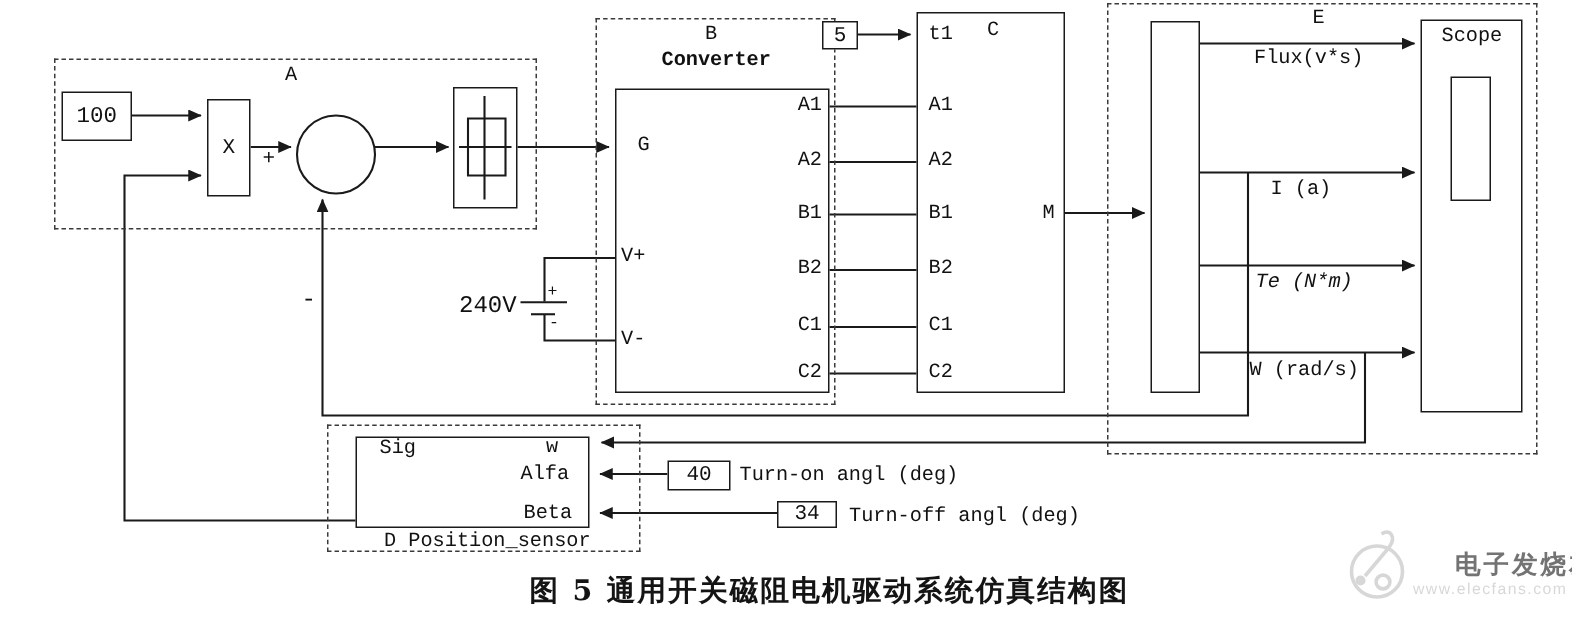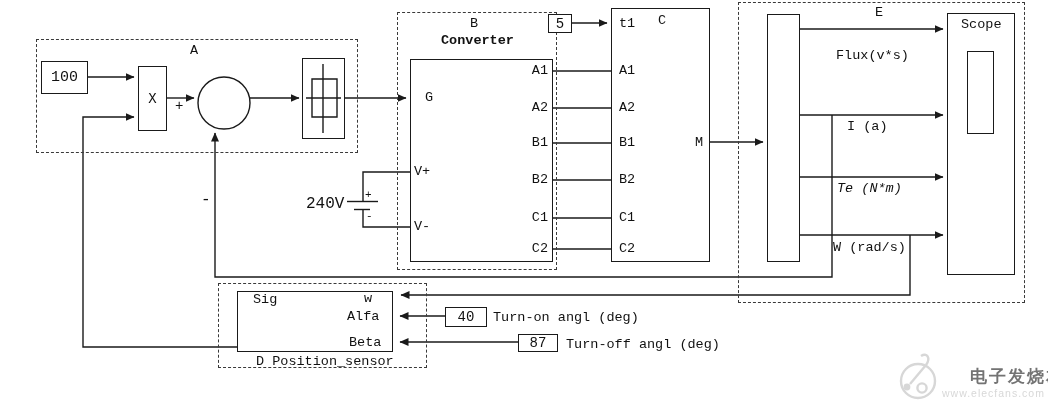--- a/index.html
+++ b/index.html
@@ -126,34 +126,35 @@
   <div class="lbl" style="left:619px;top:173px;">B2</div>
   <div class="lbl" style="left:619px;top:211px;">C1</div>
   <div class="lbl" style="left:619px;top:242px;">C2</div>
   <div class="lbl" style="left:695px;top:136px;">M</div>
 
   <div class="lbl" style="left:875px;top:6px;">E</div>
   <div class="box" style="left:767px;top:14px;width:33px;height:248px;"></div>
   <div class="box" style="left:947px;top:13px;width:68px;height:262px;"></div>
   <div class="lbl" style="left:961px;top:18px;">Scope</div>
   <div class="box" style="left:967px;top:51px;width:27px;height:83px;"></div>
-  <div class="lbl" style="left:836px;top:33px;margin-top:16px;">Flux(v*s)</div>
+  <div class="lbl" style="left:836px;top:33px;">Flux(v*s)</div>
   <div class="lbl" style="left:847px;top:120px;">I (a)</div>
   <div class="lbl" style="left:837px;top:182px;font-style:italic;">Te (N*m)</div>
   <div class="lbl" style="left:833px;top:241px;">W (rad/s)</div>
 
   <div class="box" style="left:237px;top:291px;width:156px;height:61px;"></div>
   <div class="lbl" style="left:253px;top:293px;">Sig</div>
   <div class="lbl" style="left:364px;top:292px;">w</div>
   <div class="lbl" style="left:347px;top:310px;">Alfa</div>
   <div class="lbl" style="left:349px;top:336px;">Beta</div>
   <div class="lbl" style="left:256px;top:355px;">D Position_sensor</div>
 
   <div class="valbox" style="left:445px;top:307px;width:42px;height:20px;">40</div>
   <div class="lbl" style="left:493px;top:311px;">Turn-on angl (deg)</div>
-  <div class="valbox" style="left:518px;top:334px;width:40px;height:18px;">87</div>
+  <div class="valbox" style="left:518px;top:334px;width:40px;height:18px;">34</div>
   <div class="lbl" style="left:566px;top:338px;">Turn-off angl (deg)</div>
 
+  <div class="caption" style="left:353px;top:381px;">图 5 通用开关磁阻电机驱动系统仿真结构图</div>
 
   <div class="wm-brand" style="left:942px;top:365px;">电子发烧友</div>
   <div class="wm-url" style="left:942px;top:387px;">www.elecfans.com</div>
 
 </div>
 
 </body></html>

